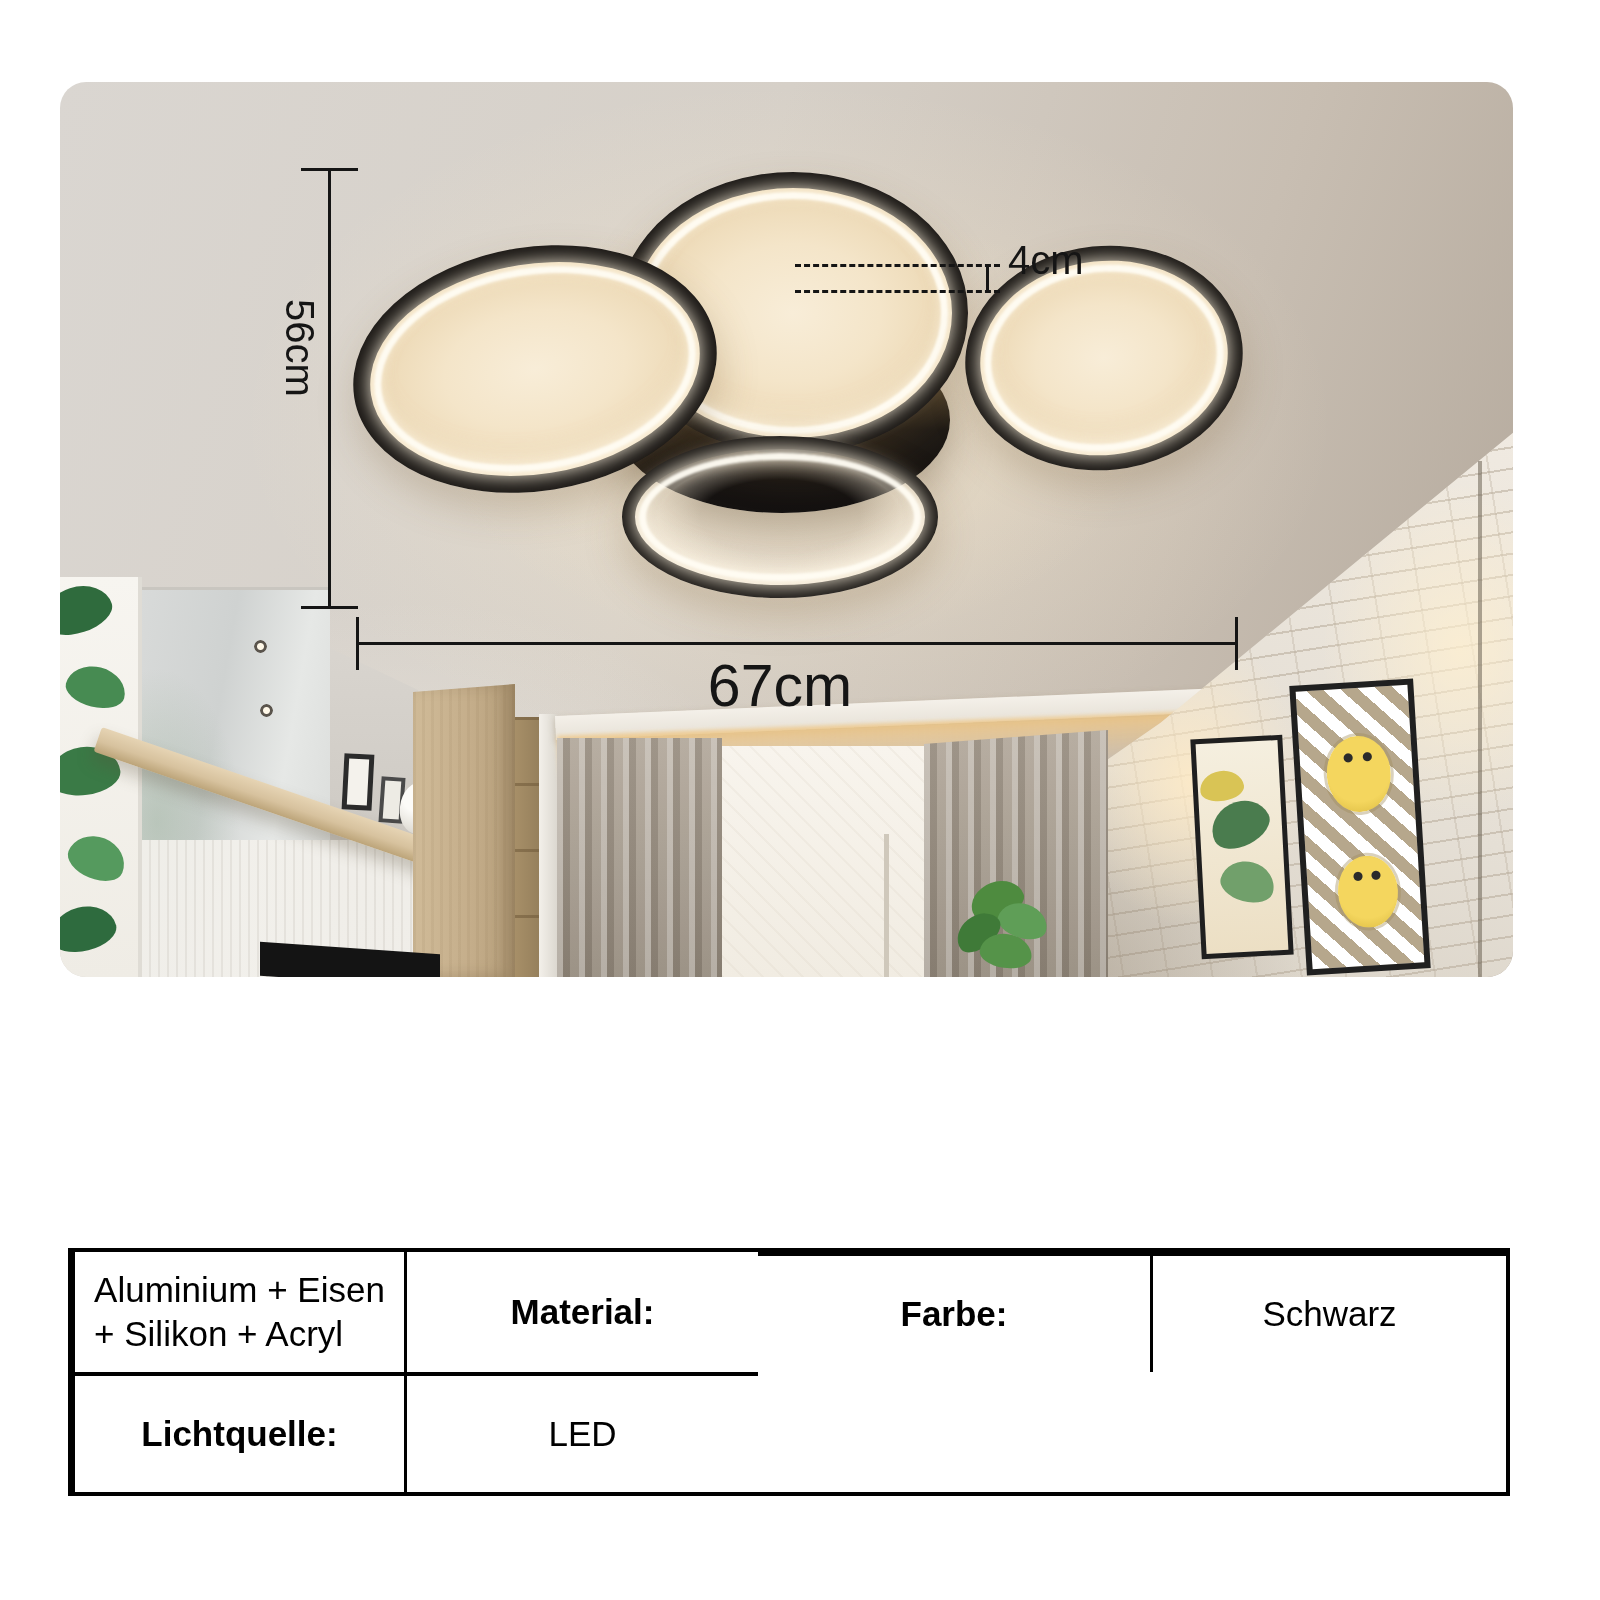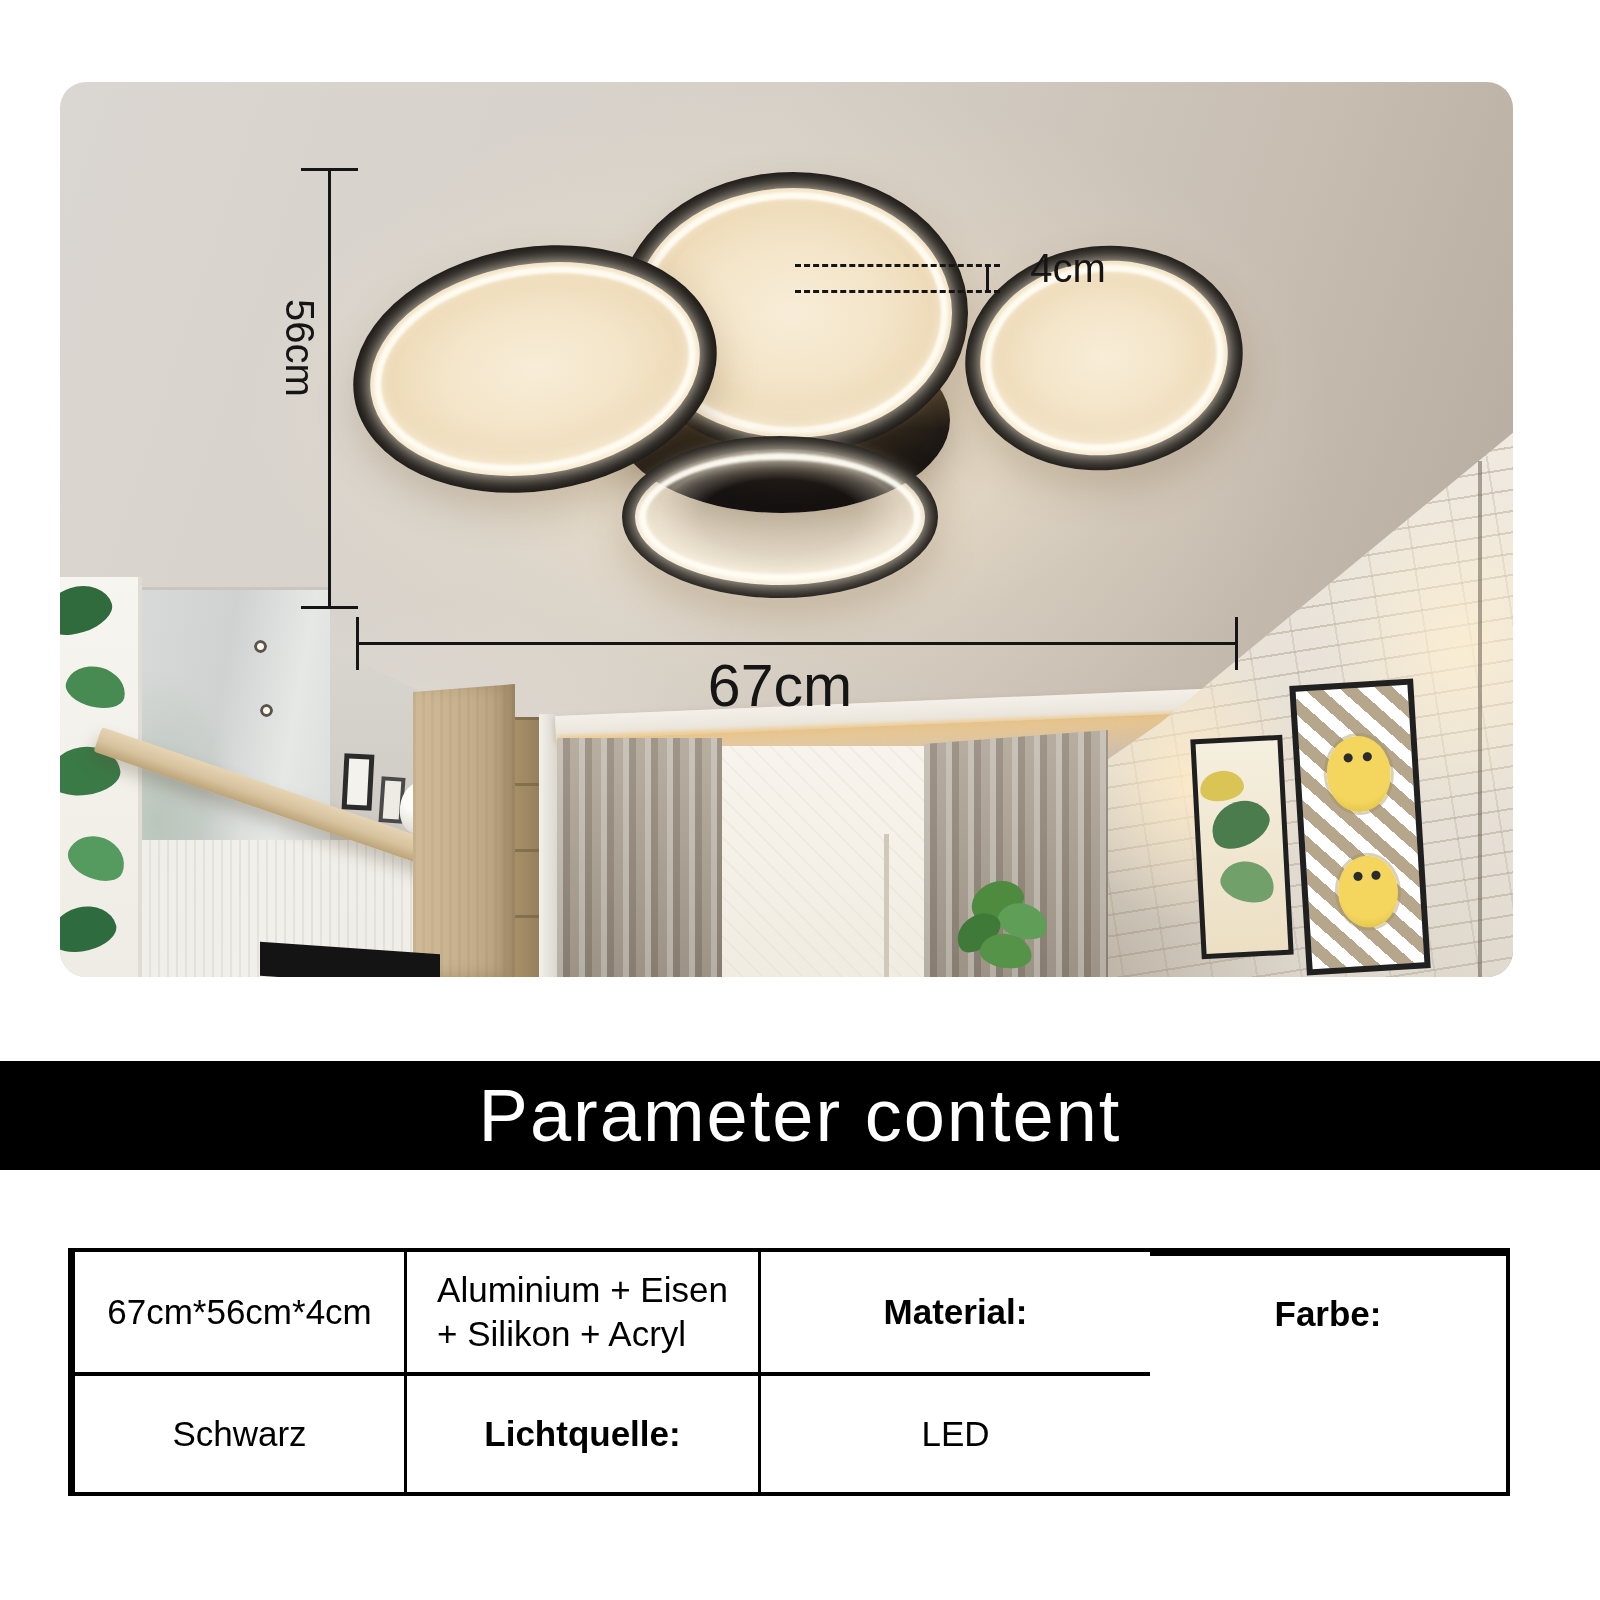--- a/index.html
+++ b/index.html
@@ -115,21 +115,21 @@
   .dim-v-cap-bot{left:241px;top:524px;width:57px;height:3px;}
   .dim-v-label{left:180px;top:244px;width:120px;height:44px;transform:rotate(90deg);
     font-size:40px;text-align:center;line-height:44px;color:#151515;}
   .dim-h-line{left:297px;top:560px;width:880px;height:3px;}
   .dim-h-tick-l{left:296px;top:535px;width:3px;height:53px;}
   .dim-h-tick-r{left:1175px;top:535px;width:3px;height:53px;}
   .dim-h-label{left:640px;top:570px;width:160px;font-size:59px;text-align:center;color:#151515;}
   .dash{left:735px;width:205px;height:0;border-top:3px dashed #151515;background:none;}
   .dash1{top:182px;} .dash2{top:208px;}
   .dim-d-tick{left:926px;top:182px;width:3px;height:29px;}
-  .dim-d-label{left:948px;top:164px;width:120px;font-size:40px;color:#151515;text-align:center;}
+  .dim-d-label{left:948px;top:156px;width:120px;font-size:40px;color:#151515;}
 
   
   .banner{position:absolute;left:0;top:1061px;width:1600px;height:109px;background:#000;
     display:flex;align-items:center;justify-content:center;}
   .banner-title{color:#fff;font-size:74px;font-weight:400;letter-spacing:2px;}
 
   
   .spec-table{position:absolute;left:68px;top:1248px;width:1442px;height:248px;border:4px solid #000;
     display:grid;grid-template-columns:332px 354px 392px 1fr;grid-template-rows:1fr 1fr;background:#fff;}
   .cell{display:flex;align-items:center;justify-content:center;font-size:35px;color:#000;padding:4px 10px;}
@@ -218,26 +218,22 @@
     <div class="abs dim dim-h-tick-l"></div>
     <div class="abs dim dim-h-tick-r"></div>
     <div class="abs dim-h-label">67cm</div>
 
     <div class="abs dash dash1"></div>
     <div class="abs dash dash2"></div>
     <div class="abs dim dim-d-tick"></div>
     <div class="abs dim-d-label">4cm</div>
   </div>
 
-  <div class="banner">
-    <div class="banner-title">Parameter content</div>
-  </div>
 
   <div class="spec-table">
-    <div class="cell bl">67cm*56cm*4cm</div>
     <div class="cell bl">
         <span class="pre">Aluminium + Eisen
 + Silikon + Acryl</span>
       </div>
     <div class="cell lbl bl">Material:</div>
 
     <div class="cell lbl bt">Farbe:</div>
     <div class="cell bl bt">Schwarz</div>
     <div class="cell lbl bl bt">Lichtquelle:</div>
     <div class="cell bl bt">LED</div>

